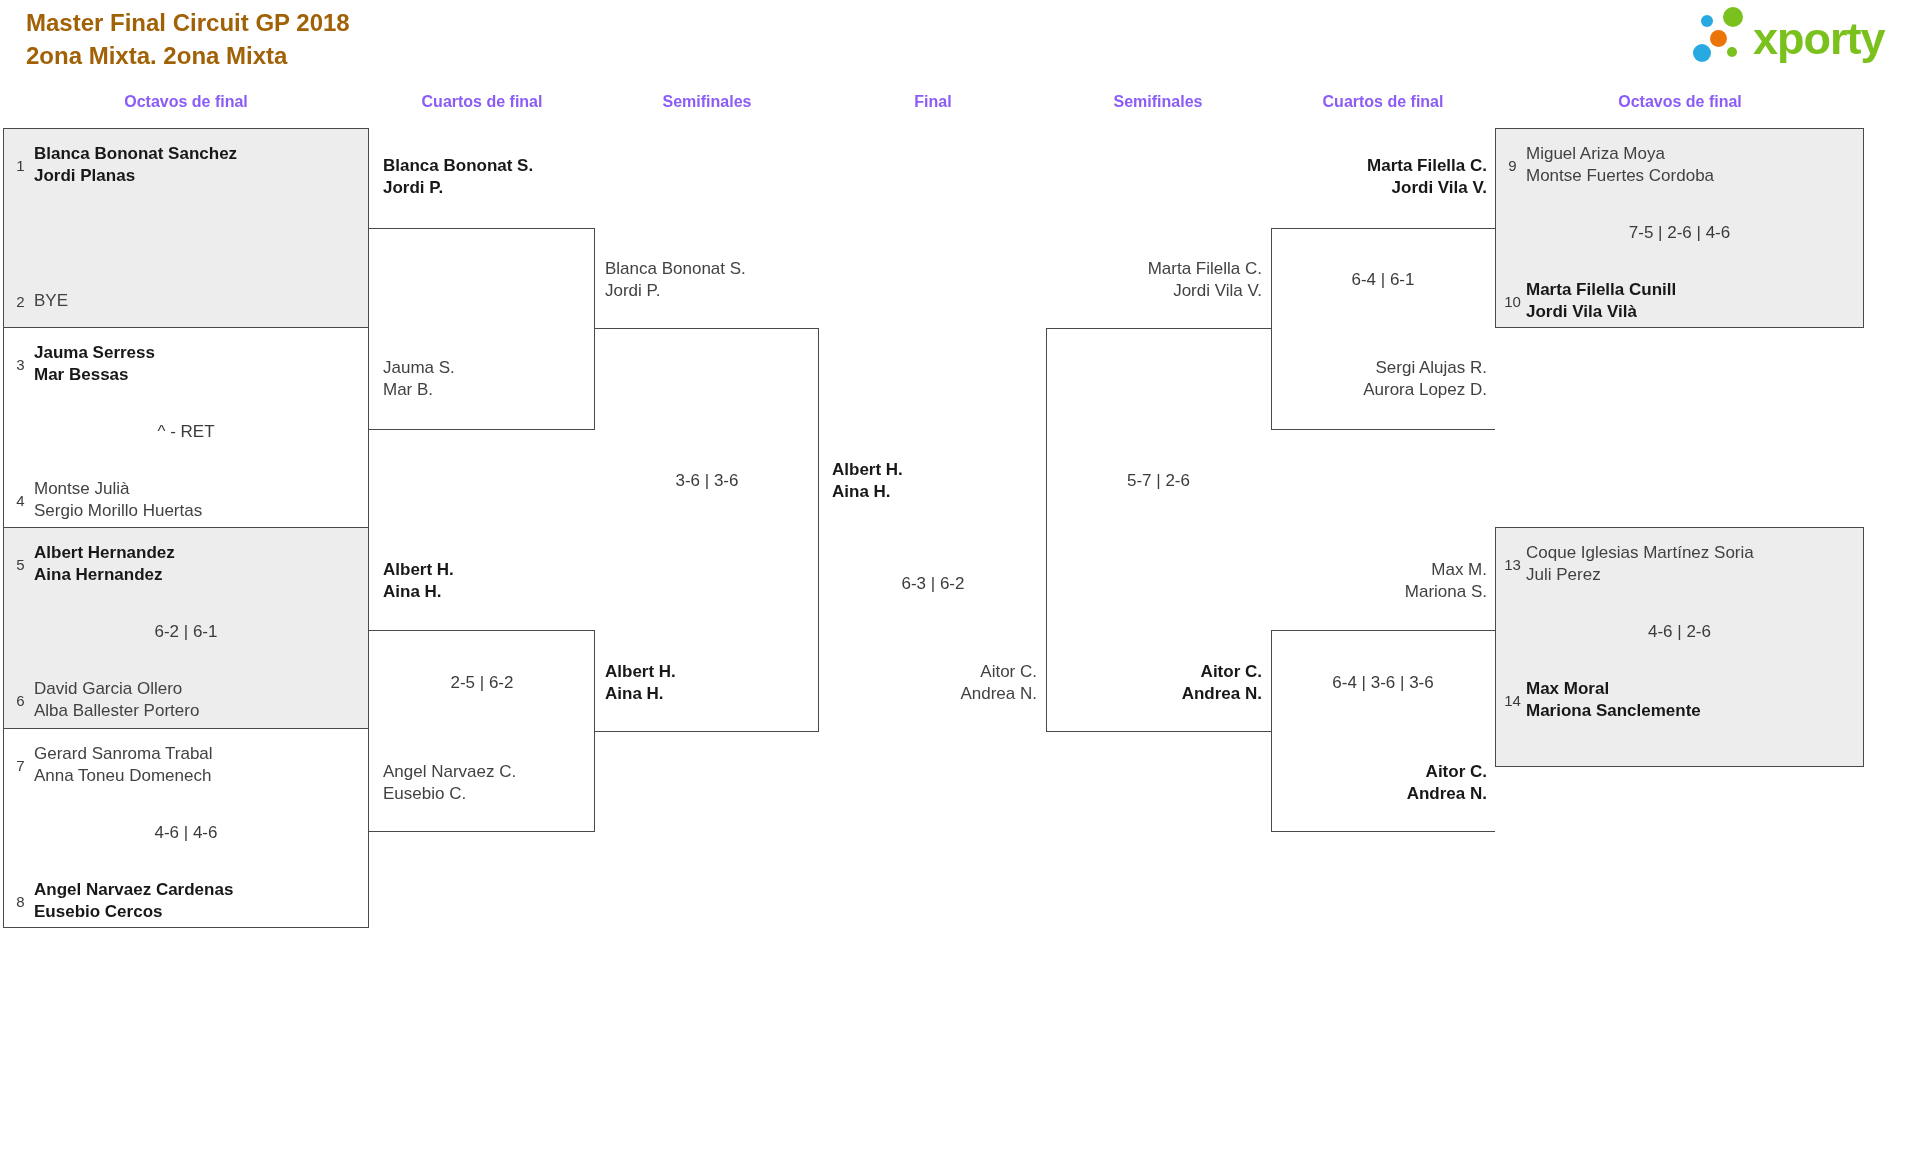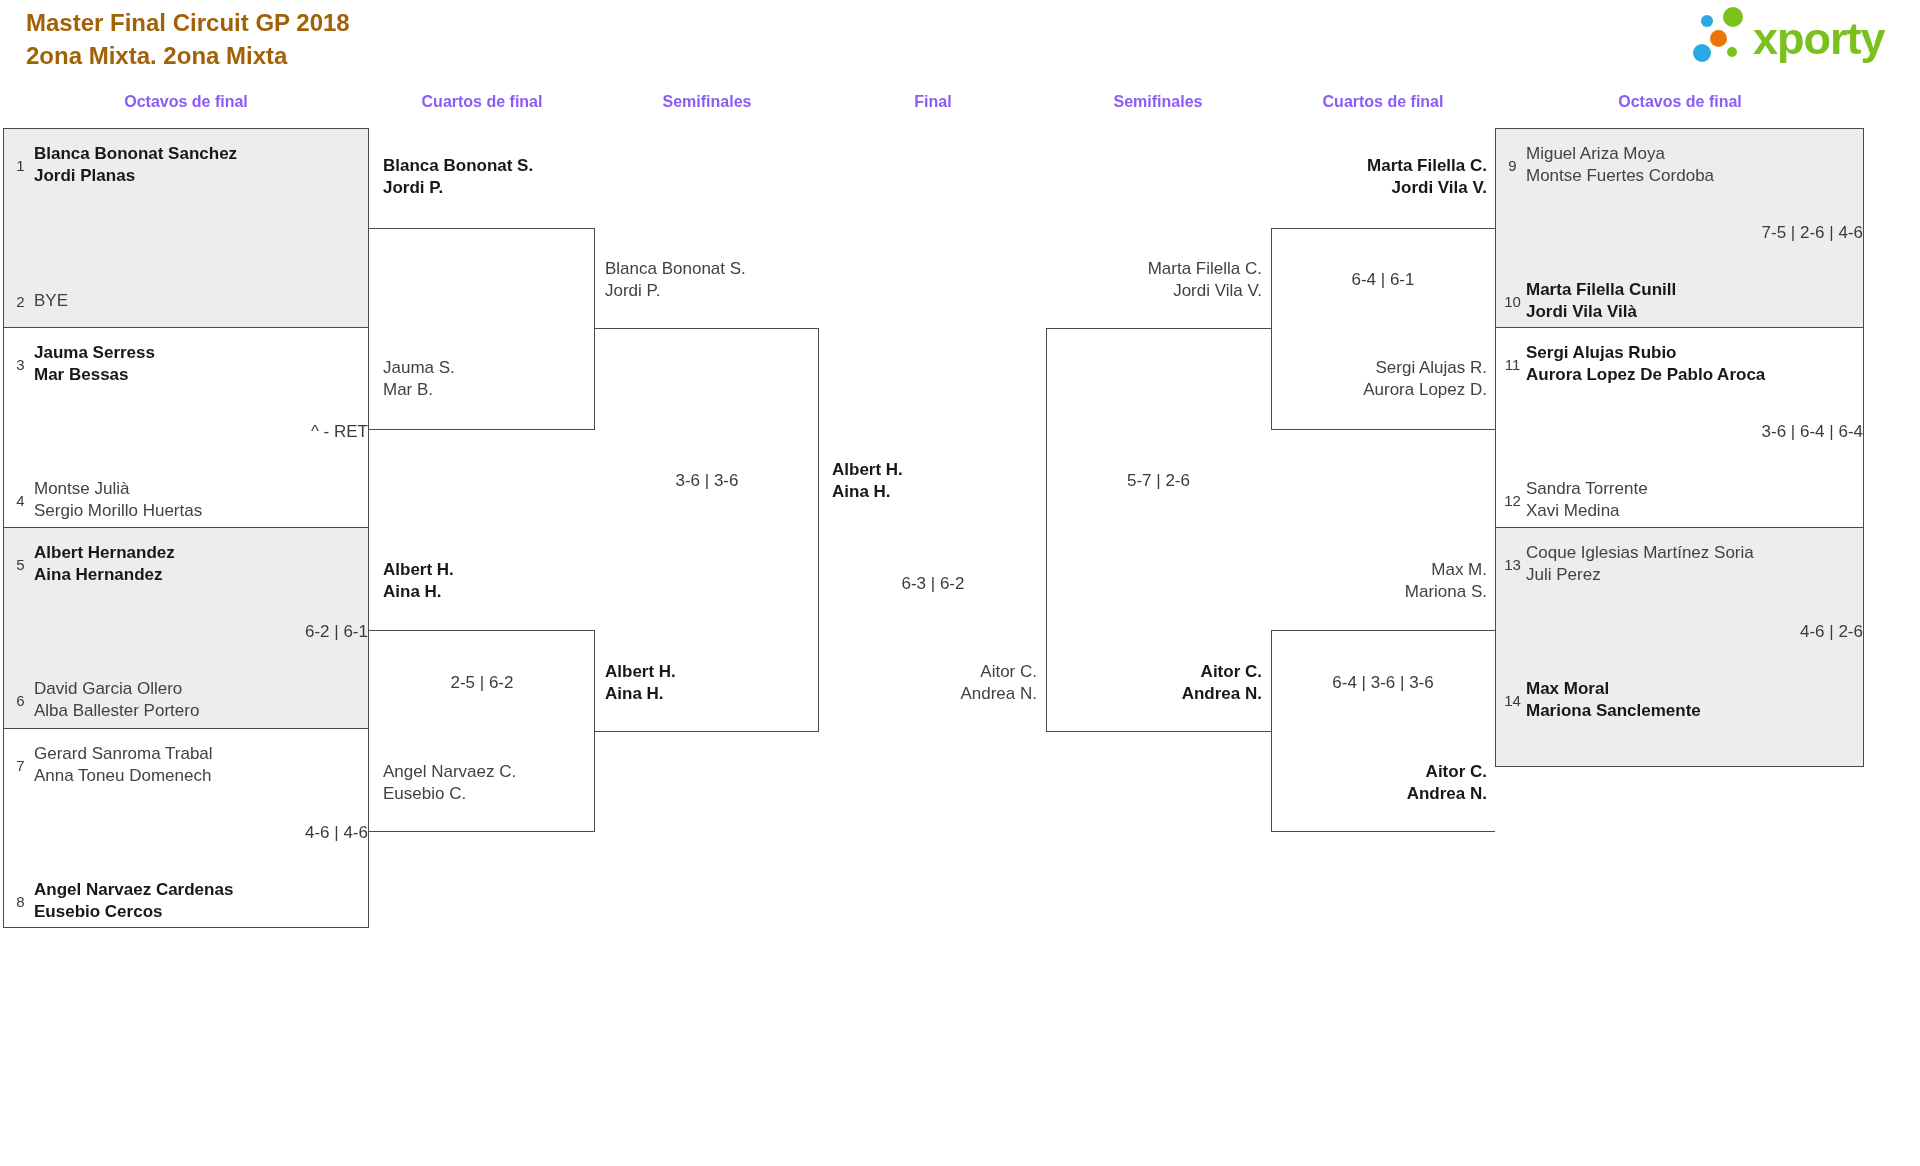--- a/index.html
+++ b/index.html
@@ -17,21 +17,21 @@
   .mbox { position:absolute; box-sizing:border-box; border:1px solid #4a4a4a; background:#fff; }
   .mbox.gray { background:#ededed; }
   .oc-l { left:3px;    width:366px; }
   .oc-r { left:1495px; width:369px; }
   .trow { position:absolute; left:3px; right:3px; height:46px; display:flex; align-items:center; }
   .trow.t { top:13px; } .trow.b { top:149px; }
   .seed { flex:none; width:27px; text-align:center; font-size:15px; color:#3b3b3b; }
   .names { font-size:17px; line-height:22px; white-space:nowrap; }
   .w { font-weight:700; color:#181818; }
   .l { font-weight:400; color:#424242; }
-  .mscore { position:absolute; left:0; right:0; top:94px; text-align:right; font-size:17px; color:#3b3b3b; }
+  .mscore { position:absolute; left:0; right:0; top:94px; text-align:center; font-size:17px; color:#3b3b3b; }
   
   .cbox { position:absolute; box-sizing:border-box; border:1px solid #4a4a4a; background:transparent; }
   .no-l { border-left:none; } .no-r { border-right:none; }
   
   .flabel { position:absolute; font-size:17px; line-height:22px; white-space:nowrap; }
   .ral { text-align:right; }
   .fscore { position:absolute; text-align:center; font-size:17px; color:#3b3b3b; white-space:nowrap; }
 </style>
 </head>
 <body>
@@ -143,37 +143,20 @@
     <div class="mscore">7-5 | 2-6 | 4-6</div>
     <div class="trow b">
       <div class="seed">10</div>
       <div class="names w">
         <div>Marta Filella Cunill</div>
         <div>Jordi Vila Vilà</div>
       </div>
     </div>
   </div>
 
-  <div class="mbox oc-r" style="top:327px;height:201px;">
-    <div class="trow t">
-      <div class="seed">11</div>
-      <div class="names w">
-        <div>Sergi Alujas Rubio</div>
-        <div>Aurora Lopez De Pablo Aroca</div>
-      </div>
-    </div>
-    <div class="mscore">3-6 | 6-4 | 6-4</div>
-    <div class="trow b">
-      <div class="seed">12</div>
-      <div class="names l">
-        <div>Sandra Torrente</div>
-        <div>Xavi Medina</div>
-      </div>
-    </div>
-  </div>
 
   <div class="mbox oc-r gray" style="top:527px;height:240px;">
     <div class="trow t">
       <div class="seed">13</div>
       <div class="names l">
         <div>Coque Iglesias Martínez Soria</div>
         <div>Juli Perez</div>
       </div>
     </div>
     <div class="mscore">4-6 | 2-6</div>

